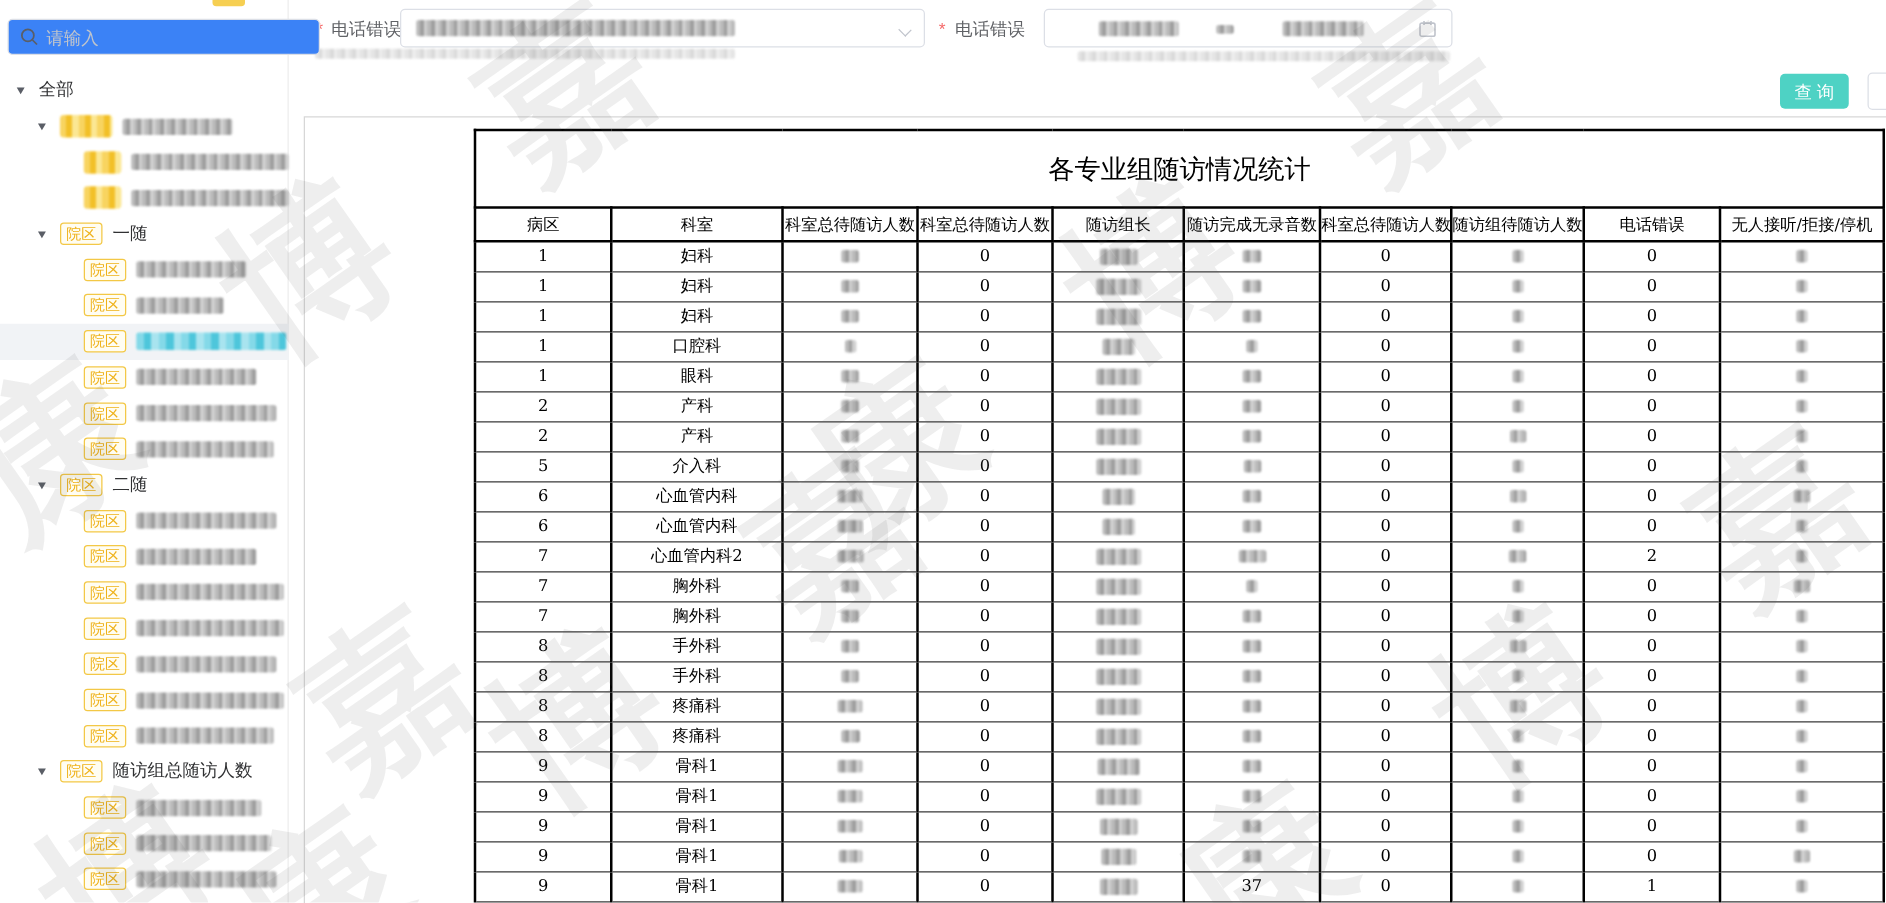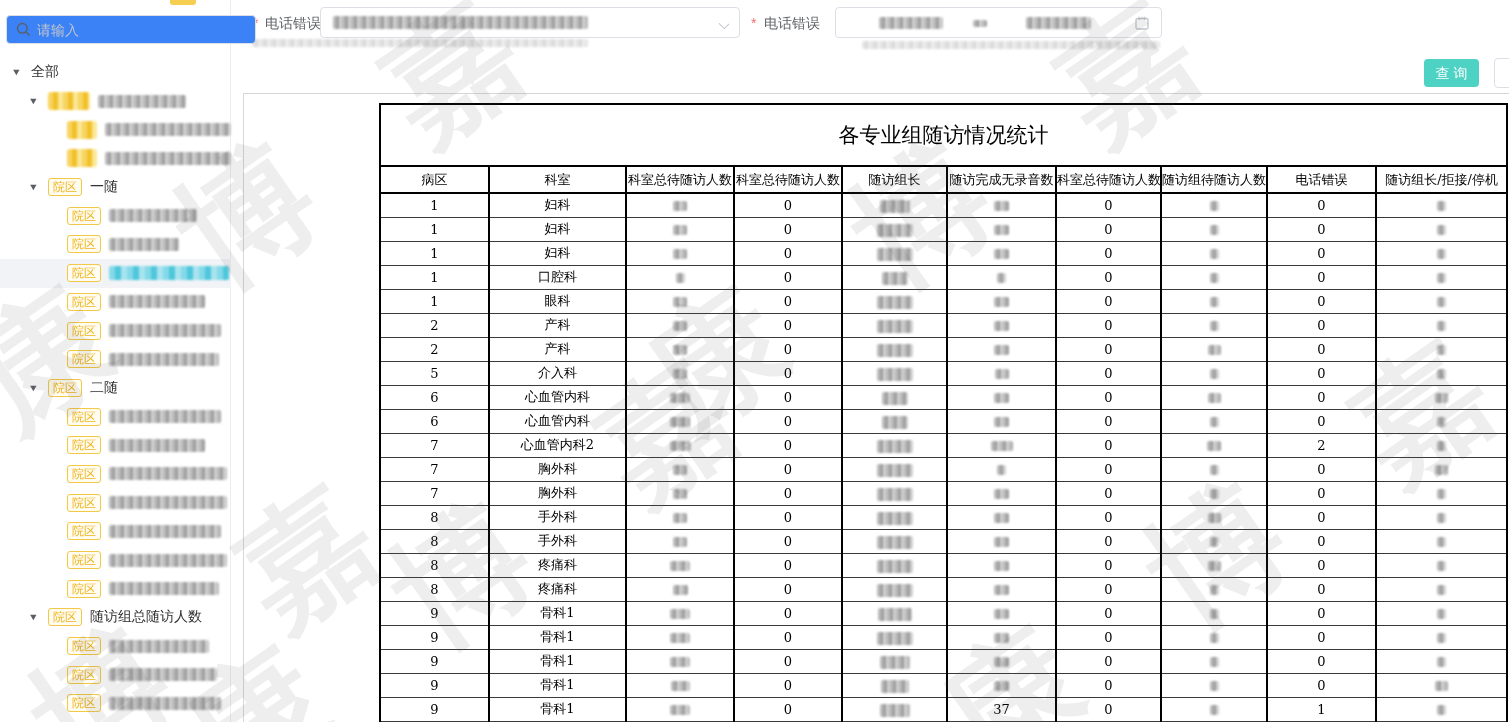--- a/index.html
+++ b/index.html
@@ -232,21 +232,21 @@
         <tr>
           <th>病区</th>
           <th>科室</th>
           <th>科室总待随访人数</th>
           <th>科室总待随访人数</th>
           <th>随访组长</th>
           <th>随访完成无录音数</th>
           <th>科室总待随访人数</th>
           <th>随访组待随访人数</th>
           <th>电话错误</th>
-          <th>随访组长/拒接/停机</th>
+          <th>无人接听/拒接/停机</th>
         </tr>
         <tr>
           <td>1</td>
           <td>妇科</td>
           <td><span class="rd" style="width: 14px; height: 10px;"></span></td>
           <td>0</td>
           <td><span class="rd rd-name" style="width: 30px;"></span></td>
           <td><span class="rd" style="width: 15px; height: 10px;"></span></td>
           <td>0</td>
           <td><span class="rd" style="width: 9px; height: 10px;"></span></td>

